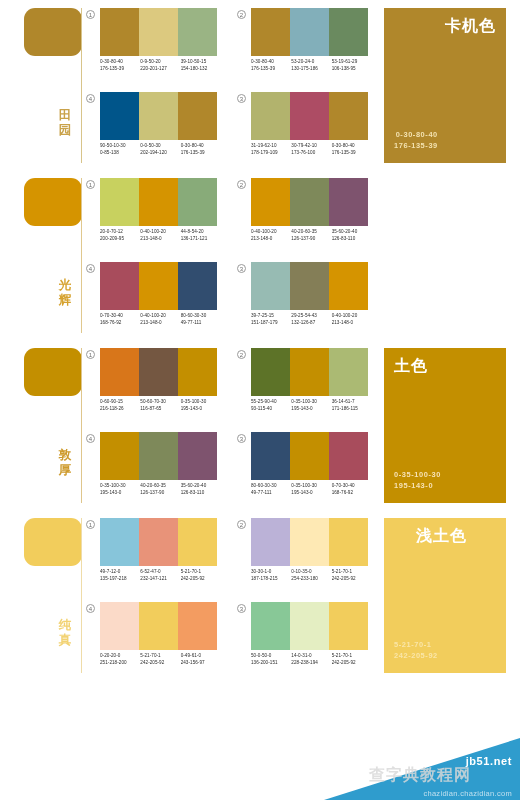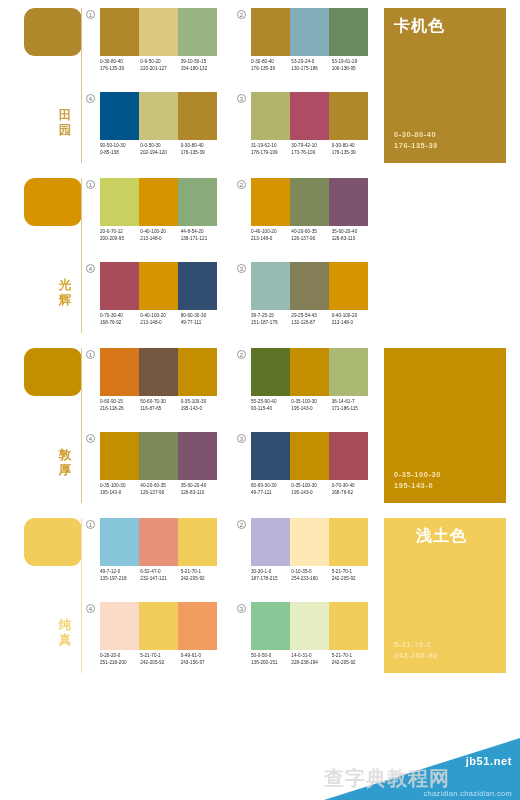--- a/index.html
+++ b/index.html
@@ -51,21 +51,21 @@
     font-weight:bold; line-height:11px; letter-spacing:0.6px; }
 
   
   #wm { position:absolute; right:0; bottom:0; width:196px; height:62px;
     overflow:hidden; }
   #wm .tri { position:absolute; right:0; bottom:0; width:196px; height:62px;
     background:#2f9ccd; clip-path:polygon(100% 0, 100% 100%, 0 100%); }
   #wm .jb { position:absolute; right:8px; top:17px; color:#ffffff;
     font-size:11px; font-weight:bold; letter-spacing:0.6px; }
   #wm .cn { position:absolute; right:4px; top:27px; width:192px;
-    text-align:left; color:#d9d9d9; font-size:20px; font-weight:bold;
+    text-align:center; color:#d9d9d9; font-size:16px; font-weight:bold;
     opacity:0.82; letter-spacing:1px; }
   #wm .url { position:absolute; right:8px; bottom:2px; color:#cfe7f3;
     font-size:7.5px; letter-spacing:0.3px; opacity:0.9; }
 </style>
 </head>
 <body>
 
 <div id="page">
   <div id="sections-root">
       <div class="section" style="top: 0px;">
@@ -160,21 +160,21 @@
                 <div class="l1">30-79-42-10</div>
                 <div class="l2">173-76-100</div>
               </div>
               <div>
                 <div class="l1">0-30-80-40</div>
                 <div class="l2">176-135-39</div>
               </div>
             </div>
           </div>
         </div>
-        <div class="big" style="background: rgb(176, 135, 43);">
+        <div class="big" style="background: rgb(176, 135, 43); text-align: right;">
           <div class="big-name" style="color: rgb(255, 255, 255);">卡机色</div>
           <div class="big-vals" style="color: rgb(243, 226, 176);">
             <div>0-30-80-40</div>
             <div>176-135-39</div>
           </div>
         </div>
       </div>
       <div class="section" style="top: 0px;">
         <div class="side">
           <div class="side-chip" style="background: rgb(213, 148, 0);"></div>
@@ -368,20 +368,21 @@
                 <div class="l2">195-143-0</div>
               </div>
               <div>
                 <div class="l1">0-70-30-40</div>
                 <div class="l2">168-76-92</div>
               </div>
             </div>
           </div>
         </div>
         <div class="big" style="background: rgb(195, 143, 0);">
+          <div class="big-name" style="color: rgb(255, 255, 255);">土色</div>
           <div class="big-vals" style="color: rgb(247, 226, 180);">
             <div>0-35-100-30</div>
             <div>195-143-0</div>
           </div>
         </div>
       </div>
       <div class="section" style="top: 0px;">
         <div class="side">
           <div class="side-chip" style="background: rgb(242, 205, 92);"></div>
           <div class="side-rule" style="background: rgb(239, 220, 168);"></div>

